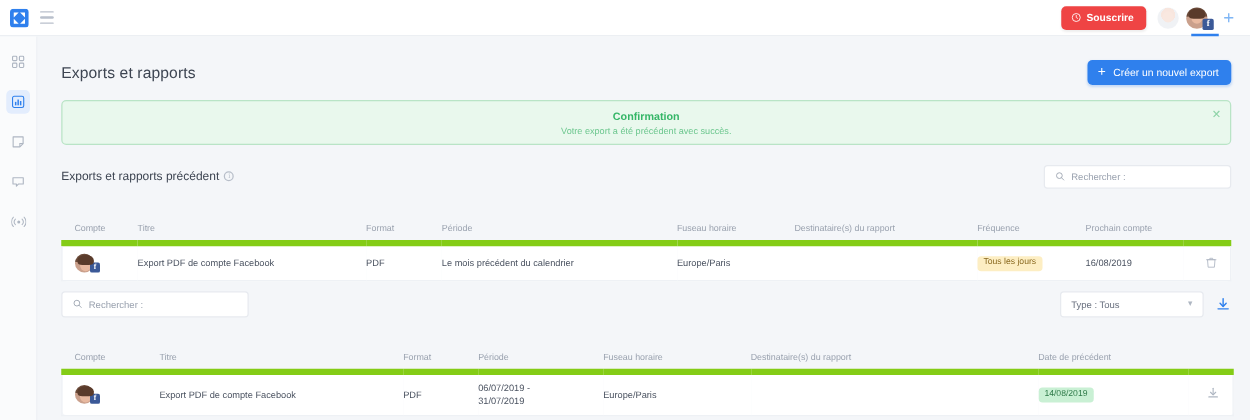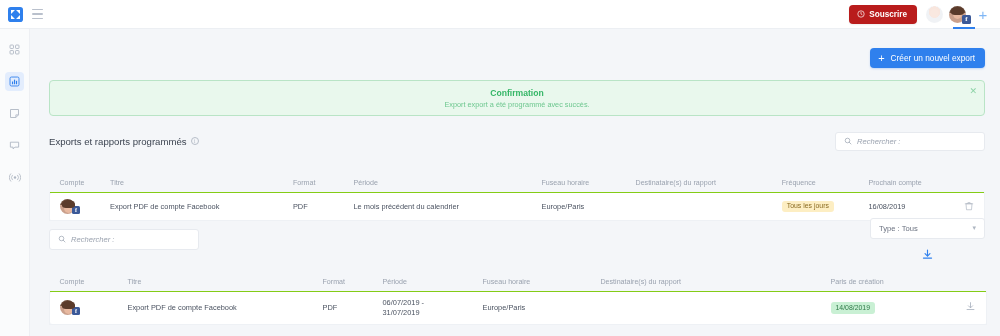--- a/index.html
+++ b/index.html
@@ -16,21 +16,21 @@
     position: absolute; top: 0; left: 0; width: 1000px; height: 29px;
     background: #ffffff; display: flex; align-items: center;
     border-bottom: 1px solid #eceff3; z-index: 10;
   }
   .logo-box { width: 30px; display: flex; justify-content: center; align-items: center; }
   .logo-mark { width: 15px; height: 15px; position: relative; }
   .hamburger { margin-left: 2px; display: flex; flex-direction: column; gap: 3px; cursor: pointer; }
   .hamburger i { display: block; width: 11px; height: 1.5px; background: #b9c0cc; border-radius: 1px; }
   .top-right { margin-left: auto; display: flex; align-items: center; gap: 9px; padding-right: 9px; }
   .btn-subscribe {
-    background: #b91c1c; color: #fff; border: none; border-radius: 4px;
+    background: #ef4444; color: #fff; border: none; border-radius: 4px;
     height: 19px; padding: 0 10px 0 8px; font-size: 8.2px; font-weight: 600;
     display: flex; align-items: center; gap: 4px; cursor: pointer;
     box-shadow: 0 1px 2px rgba(0,0,0,.07);
   }
   .btn-subscribe svg { display: block; }
   .avatars { display: flex; align-items: center; gap: 6px; }
   .av {
     width: 17px; height: 17px; border-radius: 50%; position: relative;
     background: #e9ecf1; overflow: visible;
   }
@@ -102,34 +102,34 @@
   
   .sec-row { display: flex; align-items: center; margin-top: 15px; height: 20px; }
   .sec-title { font-size: 9.6px; color: #3d4552; display: flex; align-items: center; gap: 4px; }
   .info-i {
     width: 8px; height: 8px; border-radius: 50%; border: 1px solid #b7bec9; color: #b7bec9;
     font-size: 6px; line-height: 6.5px; text-align: center; display: inline-block;
     font-family: "Liberation Serif", serif;
   }
   .search-box {
     background: #fff; border: 1px solid #e7eaef; border-radius: 3px; height: 19px;
-    display: flex; align-items: center; gap: 5px; padding: 0 8px; cursor: text; font-style: italic;
+    display: flex; align-items: center; gap: 5px; padding: 0 8px; cursor: text;
   }
   .search-box .sph { font-size: 7.6px; color: #9aa2af; }
   .sec-row .search-box { margin-left: auto; width: 150px; }
 
   
   .table { margin-top: 24px; width: 100%; border-collapse: collapse; table-layout: fixed; }
   .table th {
     font-size: 7.1px; font-weight: 400; color: #9aa2af; text-align: left;
     padding: 4px 0 5px 0; background: #f4f6f9;
   }
   .table td {
     font-size: 7.4px; color: #4a5260; background: #fff; padding: 6px 0;
-    border-top: 1px solid #84cc16; border-bottom: 1px solid #eef1f5; vertical-align: middle;
+    border-top: 5px solid #84cc16; border-bottom: 1px solid #eef1f5; vertical-align: middle;
   }
   .table tr td:first-child { border-left: 1px solid #eef1f5; border-radius: 3px 0 0 3px; padding-left: 10px; }
   .table tr td:last-child  { border-right: 1px solid #eef1f5; border-radius: 0 3px 3px 0; padding-right: 10px; }
   .table th:first-child { padding-left: 10px; }
 
   .acct { display: flex; align-items: center; }
   .acct .av { width: 15px; height: 15px; }
   .acct .fb-badge { width: 8px; height: 8px; font-size: 6px; line-height: 8px; right: -5px; bottom: 0; }
 
   .badge {
@@ -138,21 +138,21 @@
   .badge-amber { background: #fdeec3; color: #8a6a21; }
   .badge-green { background: #c9f0d4; color: #2f7a49; }
 
   .icon-btn { color: #aeb6c2; cursor: pointer; display: inline-flex; }
   .cell-right { text-align: right; }
   .two-line { line-height: 1.35; }
 
   
   .hist-bar { display: flex; align-items: center; margin-top: 7px; height: 22px; }
   .hist-bar .search-box { width: 150px; height: 21px; }
-  .hist-right { margin-left: auto; display: flex; align-items: center; gap: 9px; flex-direction: column; }
+  .hist-right { margin-left: auto; display: flex; align-items: center; gap: 9px; }
   .select-box {
     background: #fff; border: 1px solid #e7eaef; border-radius: 3px; height: 21px; width: 115px;
     display: flex; align-items: center; padding: 0 8px; font-size: 7.6px; color: #6b7280; cursor: pointer;
   }
   .select-box .chev { margin-left: auto; color: #aeb6c2; font-size: 7px; }
   .dl-btn { color: #2f80ed; cursor: pointer; display: inline-flex; }
 </style>
 </head>
 <body>
 
@@ -227,35 +227,36 @@
         <path d="M13 4.6 A5 5 0 0 1 13 11.4" fill="none" stroke="currentColor" stroke-width="1.2" stroke-linecap="round"></path>
         <path d="M2.6 2.4 A8 8 0 0 0 2.6 13.6" fill="none" stroke="currentColor" stroke-width="1.2" stroke-linecap="round"></path>
         <path d="M15.4 2.4 A8 8 0 0 1 15.4 13.6" fill="none" stroke="currentColor" stroke-width="1.2" stroke-linecap="round"></path>
       </svg>
     </div>
   </div>
 
   <div class="main">
 
     <div class="page-head">
+      <div class="page-title">Exports et rapports</div>
       <button class="btn-create">
         <span class="pl">+</span>
         <span>Créer un nouvel export</span>
       </button>
     </div>
 
     <div class="alert">
       <div class="alert-title">Confirmation</div>
-      <div class="alert-msg">Export export a été programmé avec succès.</div>
+      <div class="alert-msg">Votre export a été précédent avec succès.</div>
       <div class="alert-close">✕</div>
     </div>
 
     <div class="sec-row">
       <div class="sec-title">
-        <span>Exports et rapports programmés</span>
+        <span>Exports et rapports précédent</span>
         <span class="info-i">i</span>
       </div>
       <div class="search-box">
         <svg width="8" height="8" viewBox="0 0 16 16">
           <circle cx="7" cy="7" r="4.6" fill="none" stroke="#9aa2af" stroke-width="1.4"></circle>
           <path d="M10.4 10.4 L14 14" stroke="#9aa2af" stroke-width="1.4" stroke-linecap="round"></path>
         </svg>
         <span class="sph">Rechercher :</span>
       </div>
     </div>
@@ -352,21 +353,21 @@
           <col style="width:36px">
       </colgroup>
       <thead>
         <tr>
           <th>Compte</th>
           <th>Titre</th>
           <th>Format</th>
           <th>Période</th>
           <th>Fuseau horaire</th>
           <th>Destinataire(s) du rapport</th>
-          <th>Paris de création</th>
+          <th>Date de précédent</th>
           <th></th>
         </tr>
       </thead>
       <tbody>
         <tr>
           <td>
             <div class="acct">
               <div class="av user">
                 <span class="fb-badge">f</span>
               </div>

